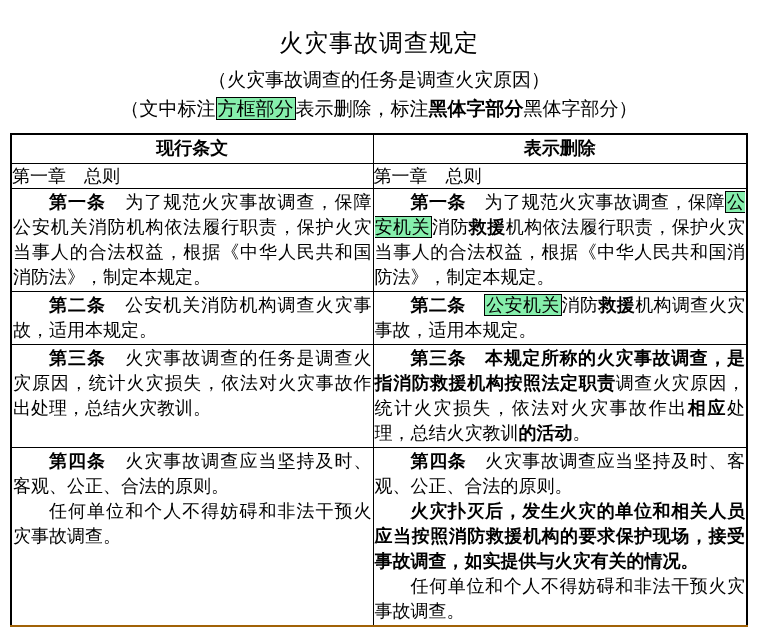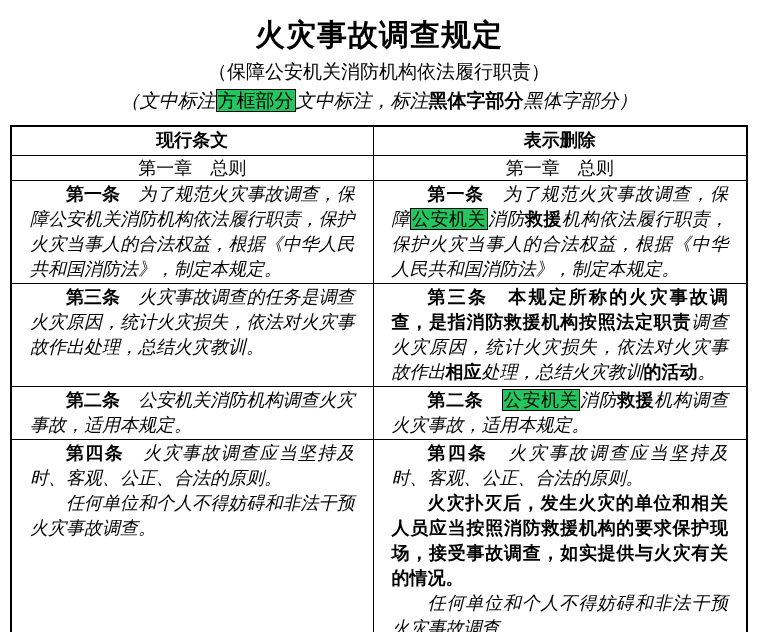--- a/index.html
+++ b/index.html
@@ -11,102 +11,101 @@
     overflow: hidden;
     color: #000;
     font-family: "Liberation Serif", "DejaVu Serif", serif;
   }
   .page {
     width: 758px;
     height: 632px;
     position: relative;
   }
   .doc-title {
-    margin: 16px 0 4px 0;
+    margin: 24px 0 4px 0;
     text-align: center;
-    font-size: 30px;
+    font-size: 24px;
     line-height: 38px;
-    font-weight: bold;
+    font-weight: normal;
     font-family: "Liberation Sans", "DejaVu Sans", sans-serif;
     letter-spacing: 1px;
   }
   .doc-subtitle {
     text-align: center;
     font-size: 19px;
     line-height: 28px;
     margin: 0;
   }
   .doc-legend {
     text-align: center;
     font-size: 19px;
     line-height: 30px;
     margin: 0;
   }
-  .run-n { font-family: "Liberation Serif", "DejaVu Serif", serif; font-weight: normal; font-style: italic; }
+  .run-n { font-family: "Liberation Serif", "DejaVu Serif", serif; font-weight: normal; }
   .run-b {
     font-family: "Liberation Sans", "DejaVu Sans", sans-serif;
     font-weight: bold;
     text-align: center;
   }
   .run-box {
-    background: #22c55e;
+    background: #86efac;
     border: 1px solid #000;
     padding: 0 1px;
     font-family: "Liberation Serif", "DejaVu Serif", serif;
   }
   table.compare {
     border-collapse: collapse;
     table-layout: fixed;
     width: 738px;
     margin: 9px 10px 0 10px;
     border: 2px solid #000;
   }
   table.compare th, table.compare td {
     border: 1px solid #000;
     vertical-align: top;
-    padding: 1px 18px;
+    padding: 1px 1px;
     font-size: 18px;
     line-height: 25px;
   }
   col.c-left  { width: 49.2%; }
   col.c-right { width: 50.8%; }
   th.col-header {
     text-align: center;
     font-family: "Liberation Sans", "DejaVu Sans", sans-serif;
     font-weight: bold;
     font-size: 19px;
     height: 26px;
     line-height: 26px;
     vertical-align: middle;
     padding: 1px 0;
   }
   tr.chapter-row td {
-    text-align: center;
     height: 22px;
     line-height: 22px;
     vertical-align: middle;
     padding: 1px 0;
   }
   td.cell p {
     margin: 0;
     text-indent: 2em;
     text-align: justify;
   }
   tr.article-row:last-child td { border-bottom: 2px solid #a16207; }
 </style>
 </head>
 <body>
 
 <div class="page">
 
   <h1 class="doc-title">火灾事故调查规定</h1>
 
-  <p class="doc-subtitle">（保障公安机关消防机构依法履行职责）</p>
+  <p class="doc-subtitle">（火灾事故调查的任务是调查火灾原因）</p>
 
-  <p class="doc-legend"><span class="run-n">（文中标注</span><span class="run-box">方框部分</span><span class="run-n">文中标注，标注</span><span class="run-b">黑体字部分</span><span class="run-n">黑体字部分）</span></p>
+  <p class="doc-legend"><span class="run-n">（文中标注</span><span class="run-box">方框部分</span><span class="run-n">表示删除，标注</span><span class="run-b">黑体字部分</span><span class="run-n">黑体字部分）</span></p>
 
   <table class="compare">
     <colgroup>
       <col class="c-left">
       <col class="c-right">
     </colgroup>
     <thead>
       <tr>
         <th class="col-header">现行条文</th>
         <th class="col-header">表示删除</th>
@@ -120,32 +119,32 @@
     <tr class="article-row">
           <td class="cell">
             <p><span class="run-b">第一条</span><span class="run-n">　为了规范火灾事故调查，保障公安机关消防机构依法履行职责，保护火灾当事人的合法权益，根据《中华人民共和国消防法》，制定本规定。</span></p>
           </td>
           <td class="cell">
             <p><span class="run-b">第一条</span><span class="run-n">　为了规范火灾事故调查，保障</span><span class="run-box">公安机关</span><span class="run-n">消防</span><span class="run-b">救援</span><span class="run-n">机构依法履行职责，保护火灾当事人的合法权益，根据《中华人民共和国消防法》，制定本规定。</span></p>
           </td>
         </tr>
         <tr class="article-row">
           <td class="cell">
+            <p><span class="run-b">第二条</span><span class="run-n">　公安机关消防机构调查火灾事故，适用本规定。</span></p>
+          </td>
+          <td class="cell">
+            <p><span class="run-b">第二条</span><span class="run-n">　</span><span class="run-box">公安机关</span><span class="run-n">消防</span><span class="run-b">救援</span><span class="run-n">机构调查火灾事故，适用本规定。</span></p>
+          </td>
+        </tr>
+        <tr class="article-row">
+          <td class="cell">
             <p><span class="run-b">第三条</span><span class="run-n">　火灾事故调查的任务是调查火灾原因，统计火灾损失，依法对火灾事故作出处理，总结火灾教训。</span></p>
           </td>
           <td class="cell">
             <p><span class="run-b">第三条　本规定所称的火灾事故调查，是指消防救援机构按照法定职责</span><span class="run-n">调查火灾原因，统计火灾损失，依法对火灾事故作出</span><span class="run-b">相应</span><span class="run-n">处理，总结火灾教训</span><span class="run-b">的活动</span><span class="run-n">。</span></p>
-          </td>
-        </tr>
-        <tr class="article-row">
-          <td class="cell">
-            <p><span class="run-b">第二条</span><span class="run-n">　公安机关消防机构调查火灾事故，适用本规定。</span></p>
-          </td>
-          <td class="cell">
-            <p><span class="run-b">第二条</span><span class="run-n">　</span><span class="run-box">公安机关</span><span class="run-n">消防</span><span class="run-b">救援</span><span class="run-n">机构调查火灾事故，适用本规定。</span></p>
           </td>
         </tr>
         <tr class="article-row">
           <td class="cell">
             <p><span class="run-b">第四条</span><span class="run-n">　火灾事故调查应当坚持及时、客观、公正、合法的原则。</span></p>
             <p><span class="run-n">任何单位和个人不得妨碍和非法干预火灾事故调查。</span></p>
           </td>
           <td class="cell">
             <p><span class="run-b">第四条</span><span class="run-n">　火灾事故调查应当坚持及时、客观、公正、合法的原则。</span></p>
             <p><span class="run-b">火灾扑灭后，发生火灾的单位和相关人员应当按照消防救援机构的要求保护现场，接受事故调查，如实提供与火灾有关的情况。</span></p>

